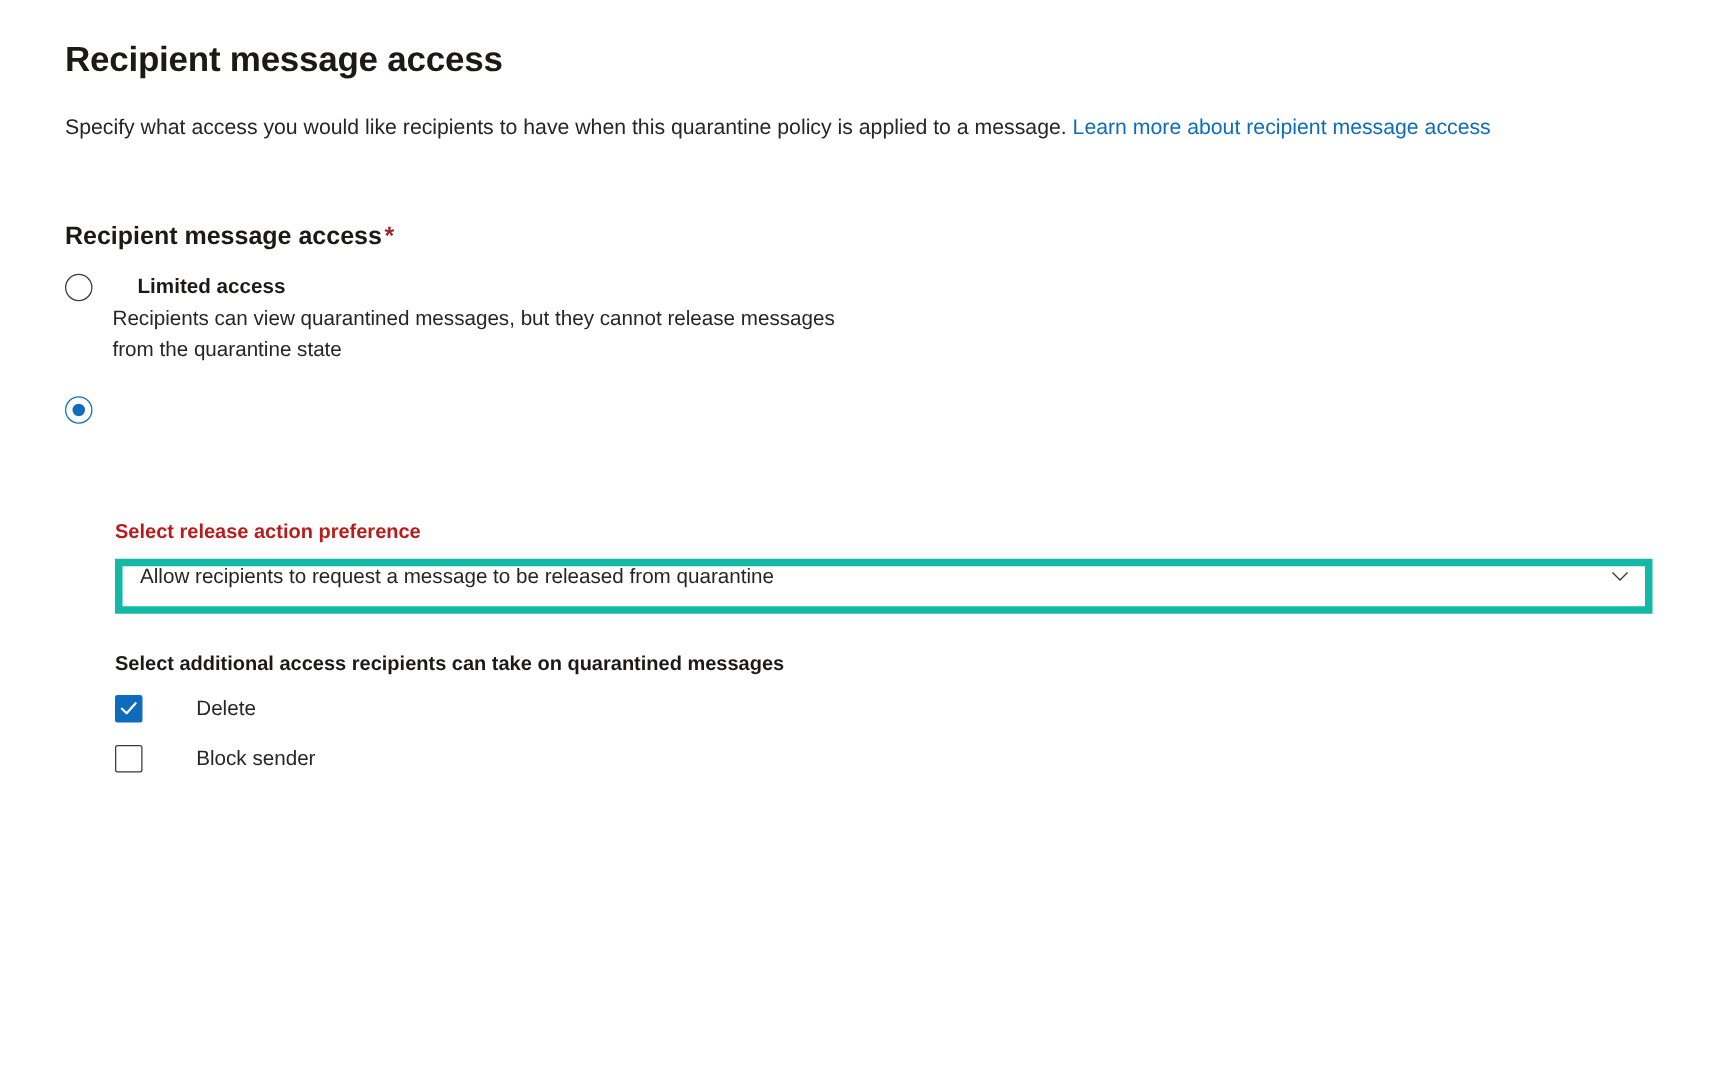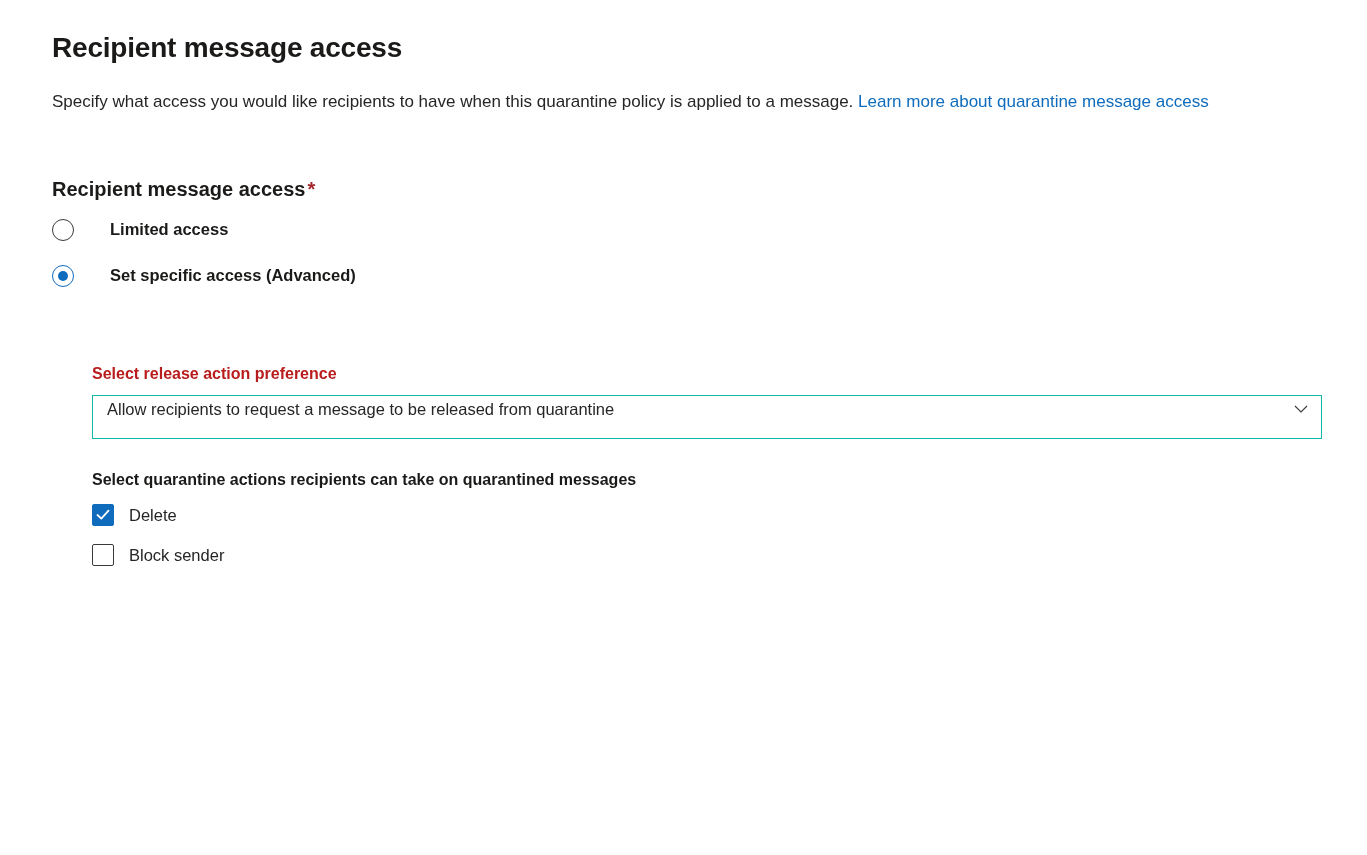--- a/index.html
+++ b/index.html
@@ -113,21 +113,21 @@
   }
   .sub-label {
     font-size: 16px;
     font-weight: bold;
     color: #b91c1c;
   }
   .select-wrap {
     margin-top: 12px;
     width: 1230px;
     height: 44px;
-    border: 1px solid #14b8a6;
+    border: 6px solid #14b8a6;
     box-sizing: border-box;
     display: flex;
     align-items: center;
     padding: 0 12px 16px 14px;
     background: #fff;
     cursor: pointer;
   }
   .select-value {
     flex: 1 1 auto;
     font-size: 16.5px;
@@ -150,20 +150,21 @@
     font-size: 16px;
     font-weight: bold;
     color: #1b1a19;
   }
   .checkbox-list { margin-top: 14px; }
   .checkbox-row {
     display: flex;
     align-items: center;
     margin-bottom: 16px;
     cursor: pointer;
+    gap: 28px;
   }
   .cb-box {
     flex: 0 0 auto;
     width: 22px;
     height: 22px;
     box-sizing: border-box;
     border: 1.6px solid #3b3a39;
     border-radius: 2px;
     background: #fff;
     margin-right: 15px;
@@ -189,59 +190,60 @@
   }
 </style>
 </head>
 <body>
 
 <div class="page">
 
   <h1 class="page-title">Recipient message access</h1>
 
   <div class="intro">
-    <span>Specify what access you would like recipients to have when this quarantine policy is applied to a message. </span><a class="link" href="#">Learn more about quarantine message access</a>
+    <span>Specify what access you would like recipients to have when this quarantine policy is applied to a message. </span><a class="link" href="#">Learn more about recipient message access</a>
   </div>
 
   <div class="field-label">
     <span>Recipient message access</span><span class="required-star">*</span>
   </div>
 
   <div class="radio-group">
 
     <div class="radio-row">
       <span class="radio-outer"></span>
       <span class="radio-text">
         <span class="radio-title" style="display:block">Limited access</span>
+        <span class="radio-desc" style="display:block">Recipients can view quarantined messages, but they cannot release messages
+from the quarantine state</span>
       </span>
     </div>
 
     <div class="radio-row selected">
       <span class="radio-outer"></span>
       <span class="radio-text">
-        <span class="radio-title" style="display:block">Set specific access (Advanced)</span>
       </span>
     </div>
 
   </div>
 
   <div class="sub-section">
 
     <div class="sub-label">Select release action preference</div>
 
     <div class="select-wrap">
       <span class="select-value">Allow recipients to request a message to be released from quarantine</span>
       <span class="chevron">
         <svg width="16" height="16" viewBox="0 0 16 16" aria-hidden="true">
           <path d="M2 5 L8 11 L14 5" fill="none" stroke="#3b3a39" stroke-width="1.1"></path>
         </svg>
       </span>
     </div>
 
-    <div class="checkbox-label">Select quarantine actions recipients can take on quarantined messages</div>
+    <div class="checkbox-label">Select additional access recipients can take on quarantined messages</div>
 
     <div class="checkbox-list">
 
       <div class="checkbox-row checked">
         <span class="cb-box">
           <svg class="cb-check" viewBox="0 0 14 14" aria-hidden="true">
             <path d="M1.5 7 L5.3 10.6 L12.5 2.6" fill="none" stroke="#ffffff" stroke-width="1.8" stroke-linecap="round" stroke-linejoin="round"></path>
           </svg>
         </span>
         <span class="cb-text">Delete</span>

